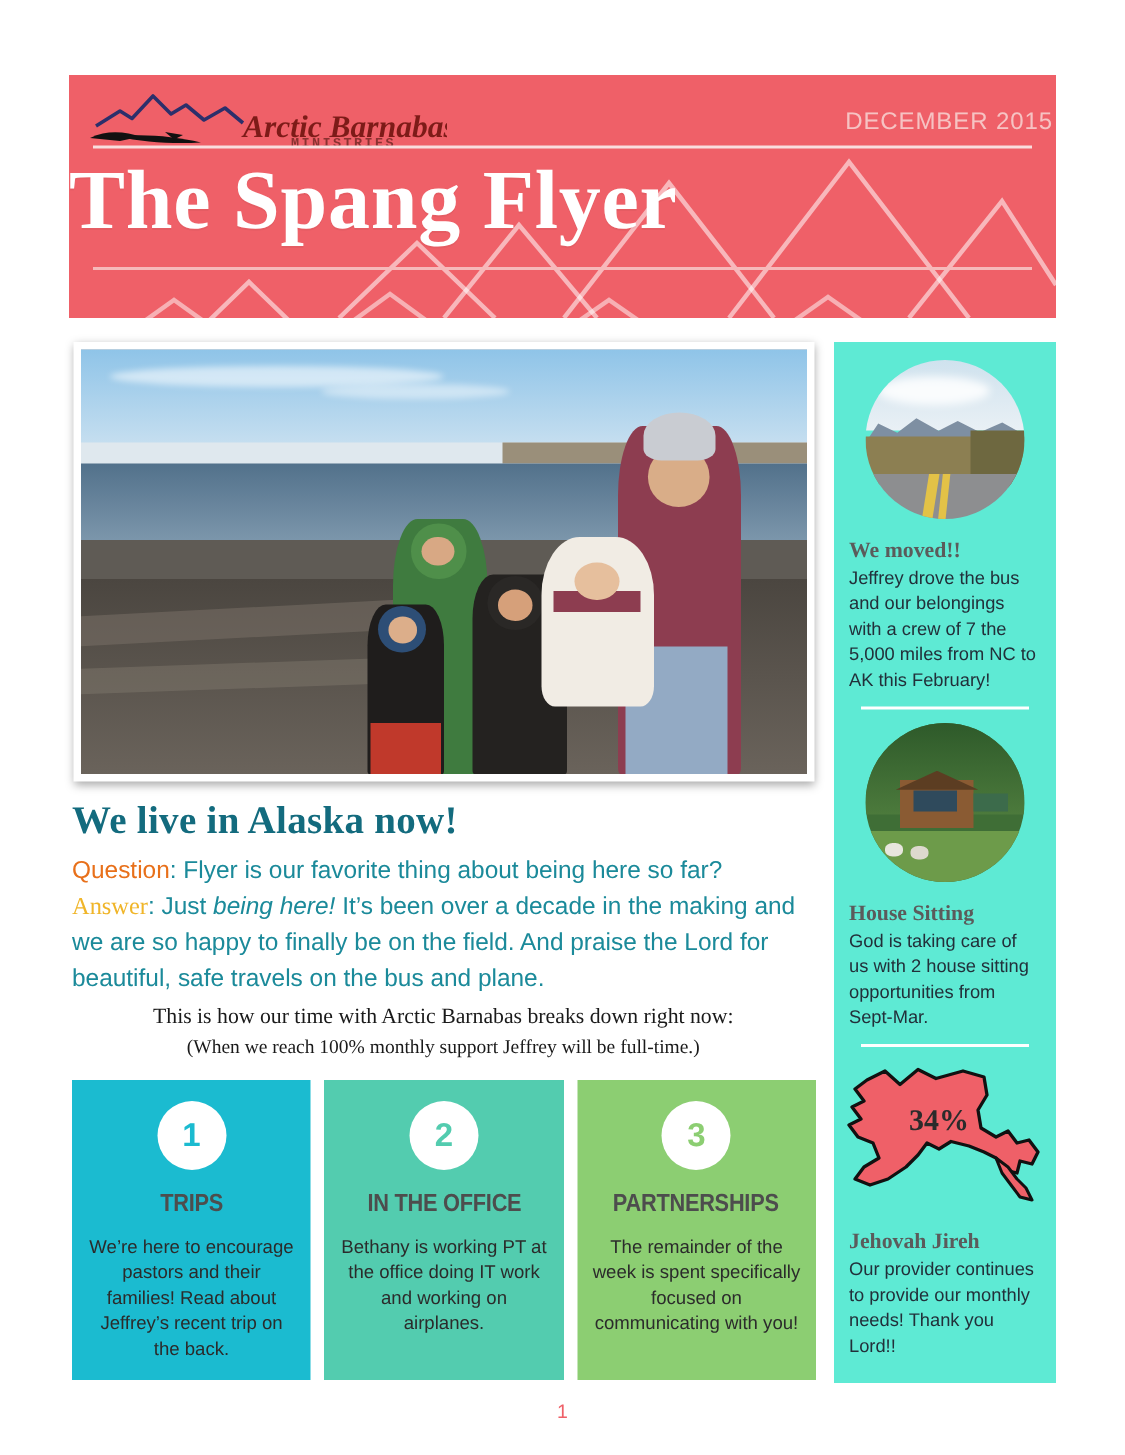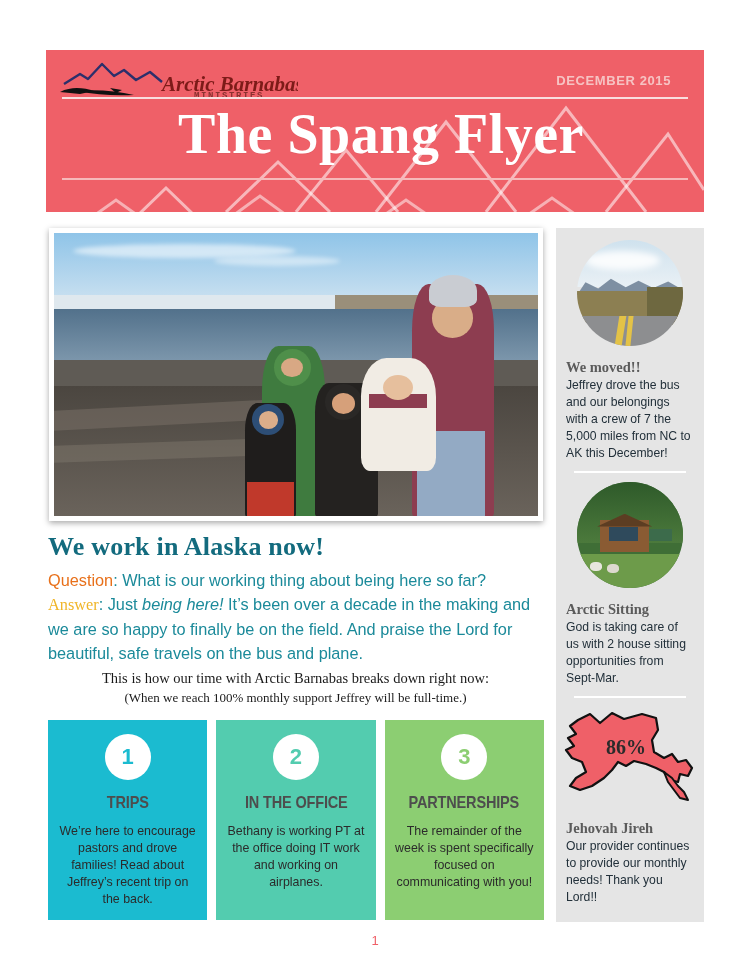--- a/index.html
+++ b/index.html
@@ -35,41 +35,41 @@
   .logo-wrap {
     position: absolute;
     left: 12px;
     top: 8px;
     width: 240px;
     height: 50px;
   }
   .logo-svg { display: block; }
   .issue-date {
     position: absolute;
-    right: 33px;
+    right: 2px;
     top: 23px;
     color: #f6c3c3;
     font-family: "Liberation Sans", sans-serif;
-    font-weight: bold;
-    font-size: 13px;
+    font-weight: normal;
+    font-size: 16px;
     letter-spacing: 0.6px;
   }
   .rule-top {
     position: absolute;
     left: 16px;
     top: 47px;
     width: 626px;
     height: 2px;
     background: #f9dede;
   }
   .flyer-title {
     position: absolute;
-    left: 12px; right: 0;
+    left: 0; right: 0;
     top: 56px;
-    text-align: center;
+    text-align: left;
     color: #ffffff;
     font-family: "Liberation Serif", serif;
     font-weight: bold;
     font-size: 56px;
     letter-spacing: 0.5px;
     line-height: 1;
     text-shadow: 0 1px 0 rgba(0,0,0,0.04);
   }
   .rule-bot {
     position: absolute;
@@ -420,107 +420,107 @@
       <div class="person p-mom"></div>
       <div class="p-mom-jeans"></div>
       <div class="p-baby"></div>
       <div class="p-baby-sash"></div>
       <div class="p-baby-face"></div>
       <div class="p-mom-head"></div>
       <div class="p-mom-hat"></div>
     </div>
   </div>
 
-  <div class="article-head">We work in Alaska now!</div>
+  <div class="article-head">We live in Alaska now!</div>
 
   <div class="article-body">
-    <span class="lbl-question">Question</span><span>: What is our working thing about being here so far?</span><br>
+    <span class="lbl-question">Question</span><span>: Flyer is our favorite thing about being here so far?</span><br>
     <span class="lbl-answer">Answer</span><span>: Just </span><span class="ital">being here!</span><span> It’s been over a decade in the making and we are so happy to finally be on the field. And praise the Lord for beautiful, safe travels on the bus and plane.</span>
   </div>
 
   <div class="breakdown-line1">This is how our time with Arctic Barnabas breaks down right now:</div>
   <div class="breakdown-line2">(When we reach 100% monthly support Jeffrey will be full-time.)</div>
 
   <div class="cards">
 
     <div class="card" style="background: rgb(27, 187, 208);">
       <div class="card-num">
         <span style="color: rgb(27, 187, 208);">1</span>
       </div>
       <div class="card-title">TRIPS</div>
-      <div class="card-text">We’re here to encourage pastors and drove families! Read about Jeffrey’s recent trip on the back.</div>
+      <div class="card-text">We’re here to encourage pastors and their families! Read about Jeffrey’s recent trip on the back.</div>
     </div>
 
     <div class="card" style="background: rgb(83, 204, 175);">
       <div class="card-num">
         <span style="color: rgb(83, 204, 175);">2</span>
       </div>
       <div class="card-title">IN THE OFFICE</div>
       <div class="card-text">Bethany is working PT at the office doing IT work and working on airplanes.</div>
     </div>
 
     <div class="card" style="background: rgb(140, 206, 114);">
       <div class="card-num">
         <span style="color: rgb(140, 206, 114);">3</span>
       </div>
       <div class="card-title">PARTNERSHIPS</div>
       <div class="card-text">The remainder of the week is spent specifically focused on communicating with you!</div>
     </div>
   </div>
 
-  <div class="sidebar" style="background: #e5e5e5;">
+  <div class="sidebar" style="background: #5eead4;">
 
     <div style="height:12px;"></div>
     <div class="side-photo">
       <div class="road-sky"></div>
       <div class="road-clouds"></div>
       <div class="road-mtn"></div>
       <div class="road-trees"></div>
       <div class="road-trees-r"></div>
       <div class="road-surface"></div>
       <div class="road-line"></div>
       <div class="road-line2"></div>
     </div>
 
     <div class="side-block" style="margin-top:13px;">
       <div class="side-heading">We moved!!</div>
-      <div class="side-text">Jeffrey drove the bus and our belongings with a crew of 7 the 5,000 miles from NC to AK this December!</div>
+      <div class="side-text">Jeffrey drove the bus and our belongings with a crew of 7 the 5,000 miles from NC to AK this February!</div>
     </div>
 
     <div class="side-divider"></div>
 
     <div style="height:9px;"></div>
     <div class="side-photo">
       <div class="cabin-sky"></div>
       <div class="cabin-trees"></div>
       <div class="cabin-lawn"></div>
       <div class="cabin-body"></div>
       <div class="cabin-roof"></div>
       <div class="cabin-win"></div>
       <div class="cabin-green"></div>
       <div class="cabin-sheep"></div>
       <div class="cabin-sheep2"></div>
     </div>
 
     <div class="side-block" style="margin-top:13px;">
-      <div class="side-heading">Arctic Sitting</div>
+      <div class="side-heading">House Sitting</div>
       <div class="side-text">God is taking care of us with 2 house sitting opportunities from Sept-Mar.</div>
     </div>
 
     <div class="side-divider"></div>
 
     <div class="ak-map-wrap">
       <svg width="140" height="104" viewBox="0 0 140 104" aria-hidden="true">
         <path d="M18 14 L30 8 L40 17 L52 7 L64 13 L82 8 L96 12 L98 24 L92 34 L94 46 L104 52
                  L112 48 L118 56 L126 54 L132 62 L128 70 L120 68 L118 76 L110 74 L104 66
                  L96 62 L86 58 L74 55 L66 60 L58 56 L52 64 L44 72 L32 80 L20 84 L10 80
                  L16 72 L26 66 L22 56 L12 52 L6 44 L14 40 L8 32 L16 28 L10 20 Z" fill="#ef6068" stroke="#111111" stroke-width="2.2" stroke-linejoin="round"></path>
         <path d="M104 66 L112 72 L118 80 L124 86 L128 94 L120 92 L114 84 L108 76 Z" fill="#ef6068" stroke="#111111" stroke-width="2" stroke-linejoin="round"></path>
       </svg>
-      <div class="ak-pct">86%</div>
+      <div class="ak-pct">34%</div>
     </div>
 
     <div class="side-block" style="margin-top:10px;">
       <div class="side-heading">Jehovah Jireh</div>
       <div class="side-text">Our provider continues to provide our monthly needs! Thank you Lord!!</div>
     </div>
   </div>
 
   <div class="page-number" style="color: rgb(239, 96, 104);">1</div>
 </div>

